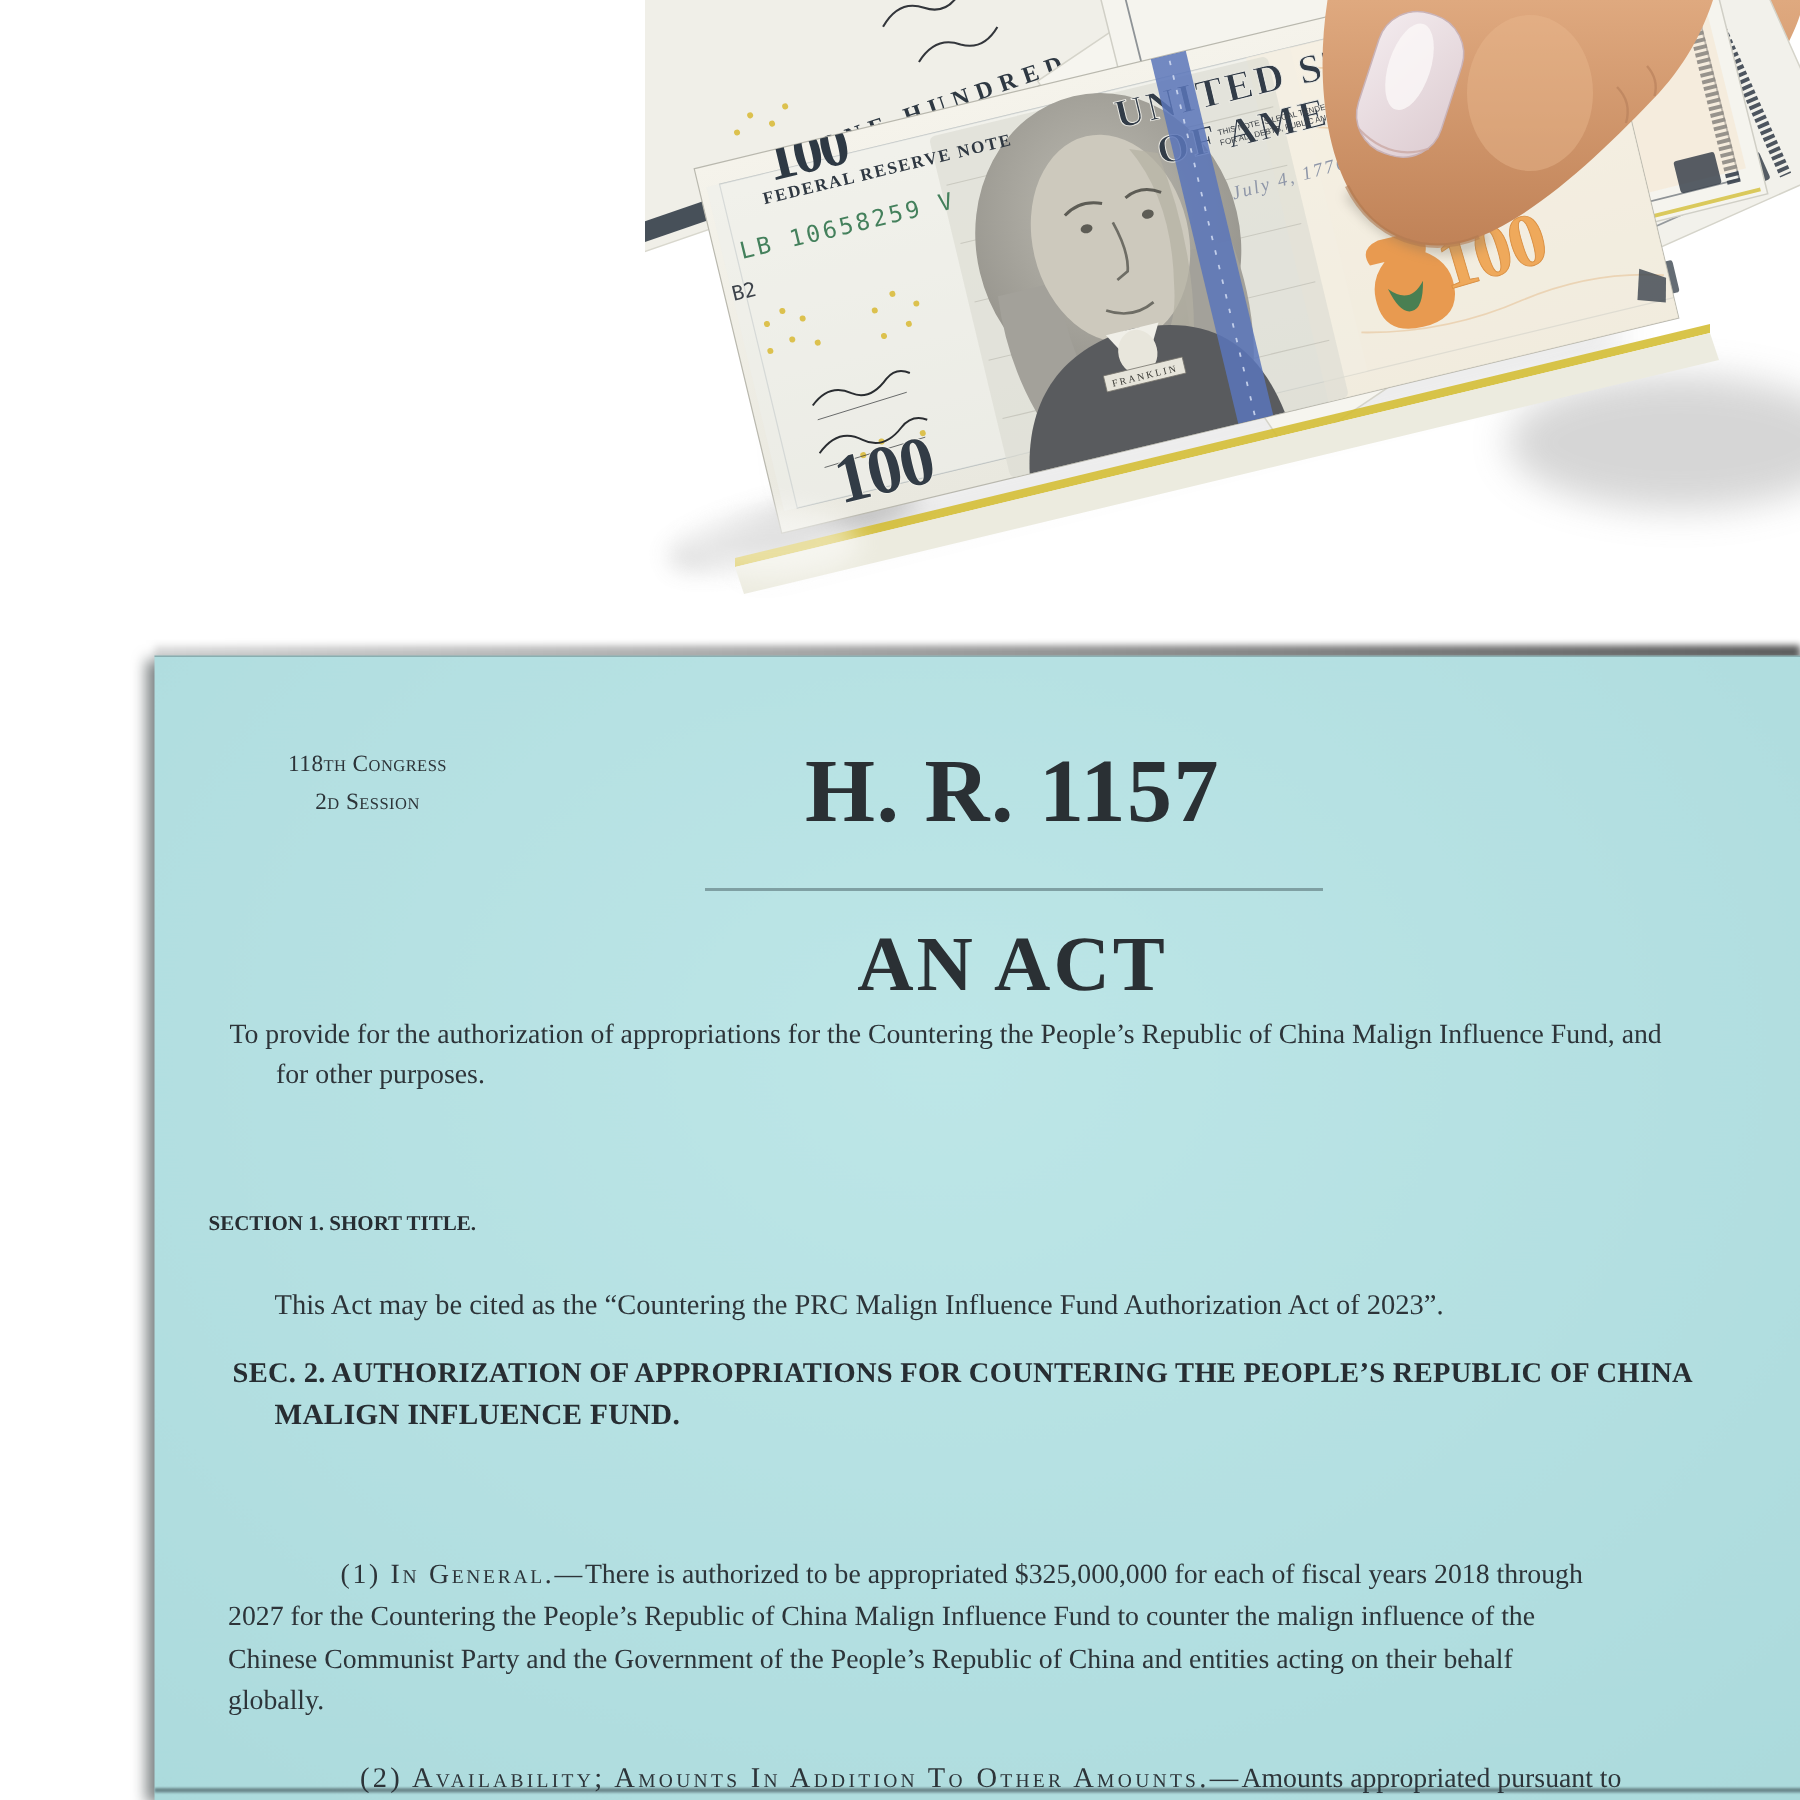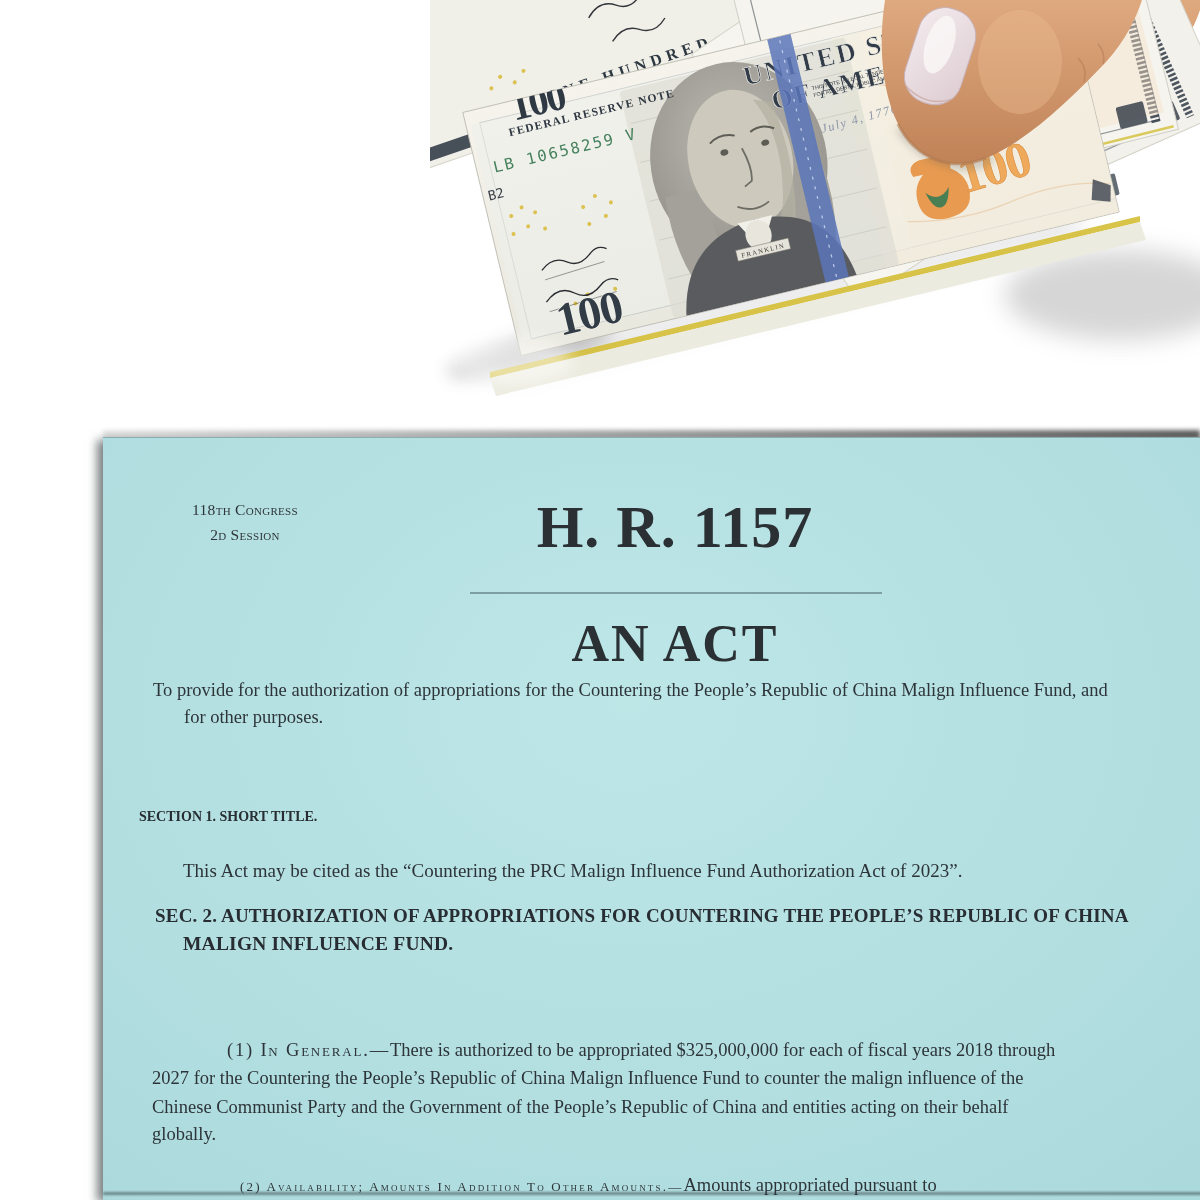--- a/index.html
+++ b/index.html
@@ -256,18 +256,18 @@
 
 
     <div class="abs body-line" style="left:124px;top:602px;">
       <span class="sc2">(1) In General.—</span><span>There is authorized to be appropriated $325,000,000 for each of fiscal years 2018 through</span>
     </div>
     <div class="abs body-line" style="left:49px;top:630px;">2027 for the Countering the People’s Republic of China Malign Influence Fund to counter the malign influence of the</div>
     <div class="abs body-line" style="left:49px;top:659px;">Chinese Communist Party and the Government of the People’s Republic of China and entities acting on their behalf</div>
     <div class="abs body-line" style="left:49px;top:686px;">globally.</div>
 
     <div class="abs body-line" style="left:137px;top:737px;">
-      <span class="sc2" style="font-size:13px;letter-spacing:2.2px;">(2) Availability; Amounts In Addition To Other Amounts.—</span><span>Amounts appropriated pursuant to</span>
+      <span class="sc2" style="font-size:19px;letter-spacing:2.2px;">(2) Availability; Amounts In Addition To Other Amounts.—</span><span>Amounts appropriated pursuant to</span>
     </div>
 
     <div class="abs cutline"></div>
   </div>
 </div>
 
 </body></html>

